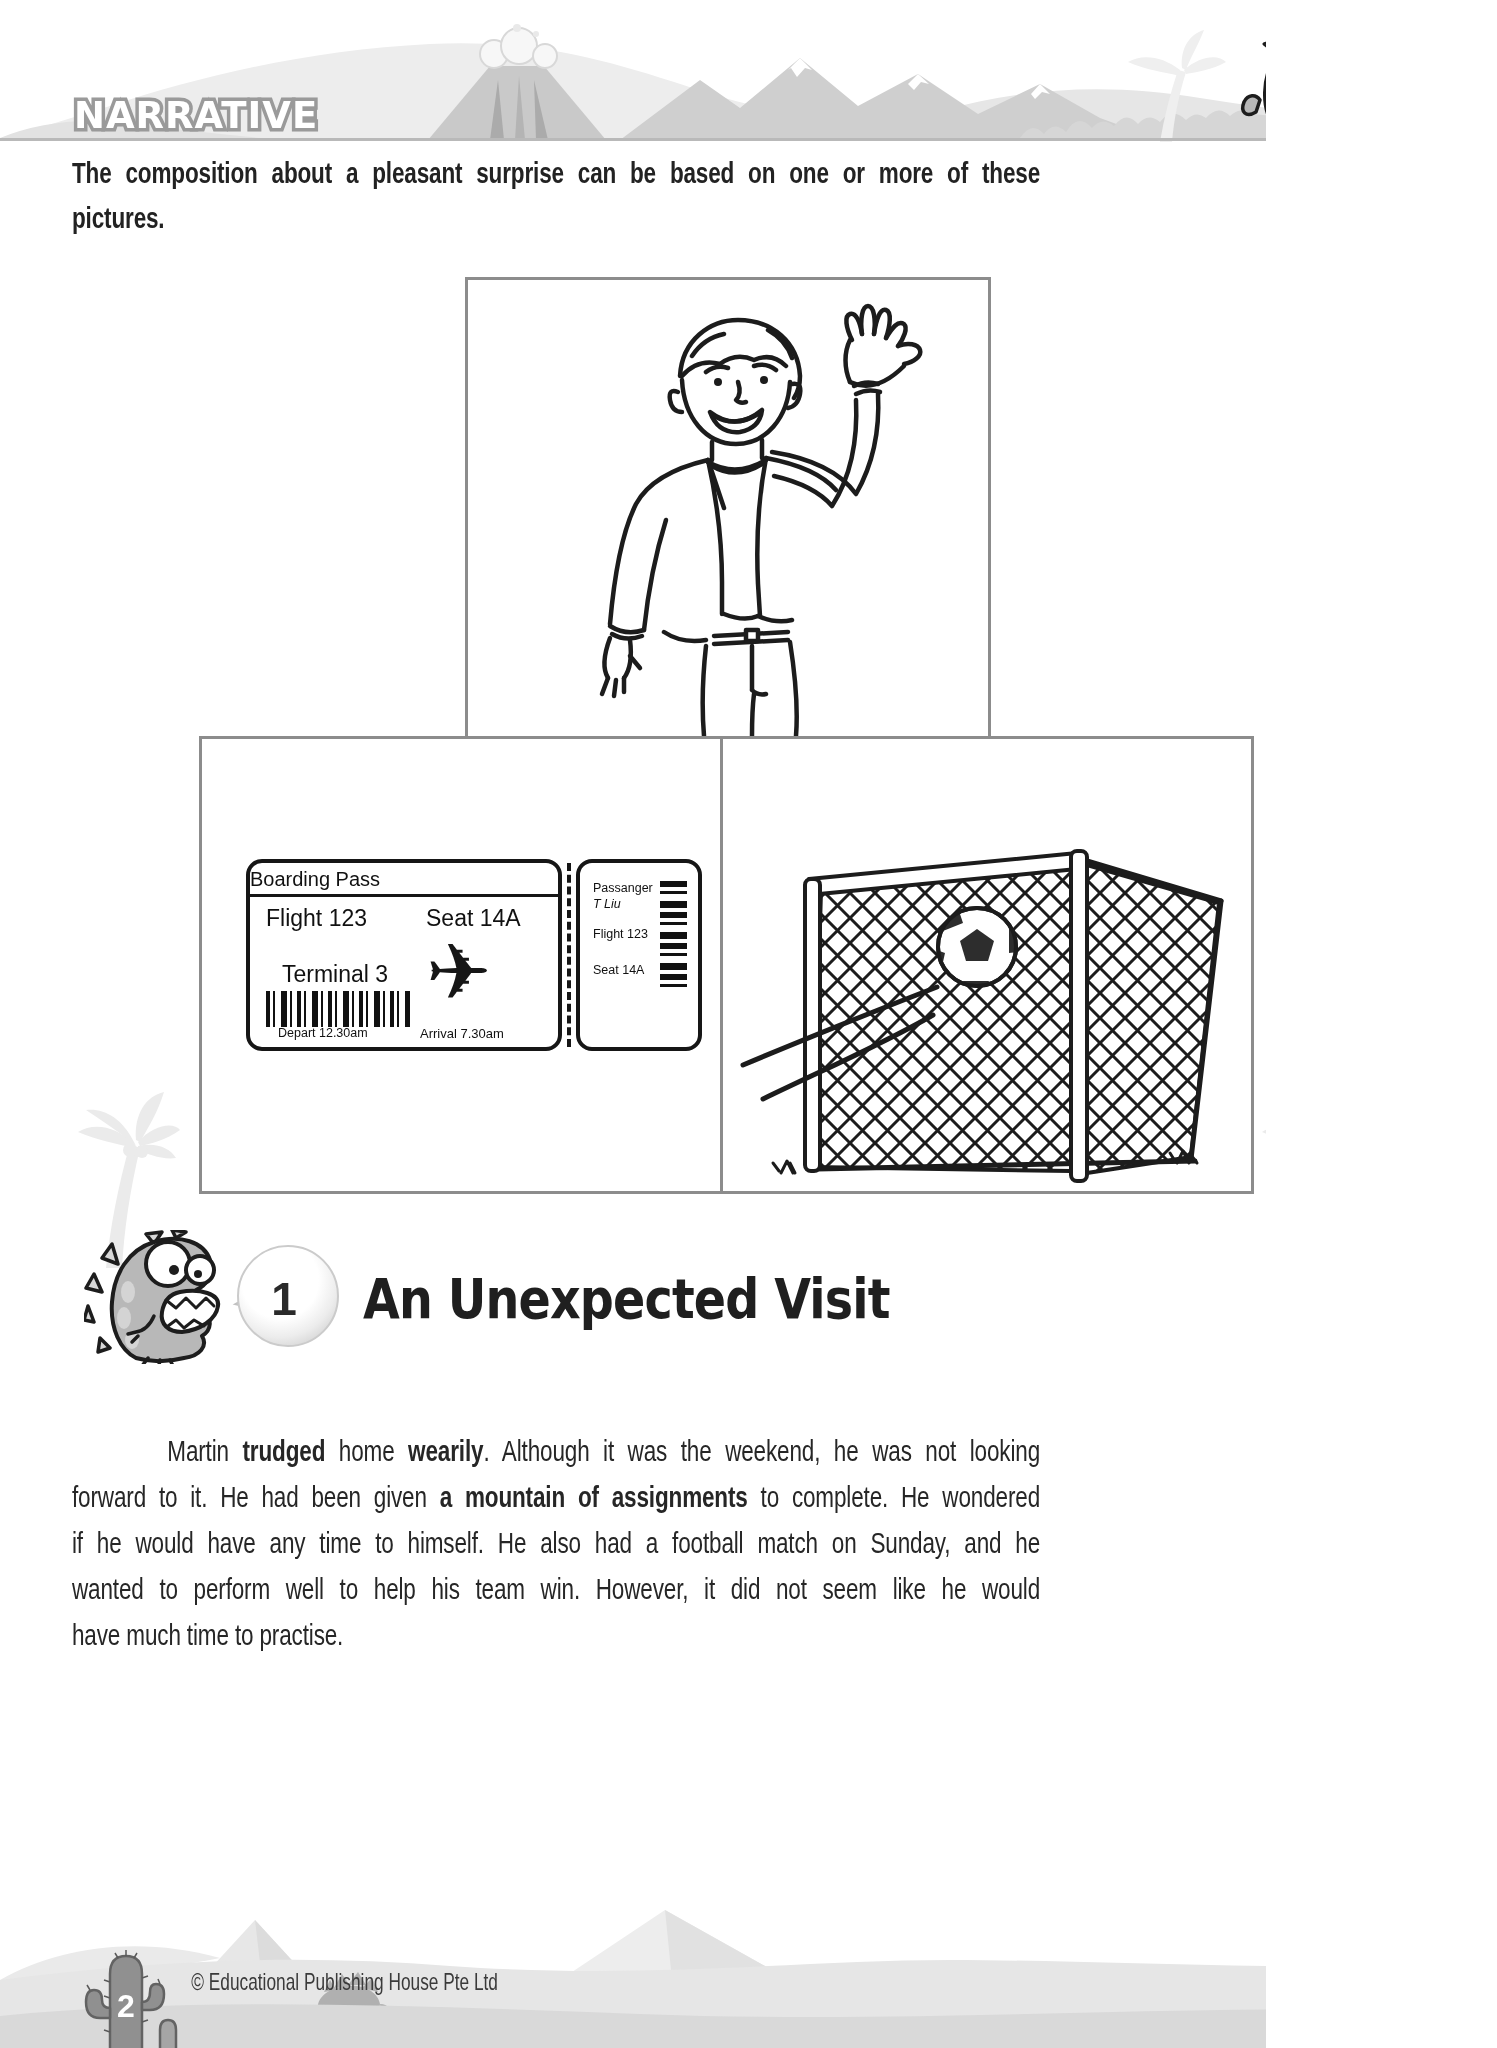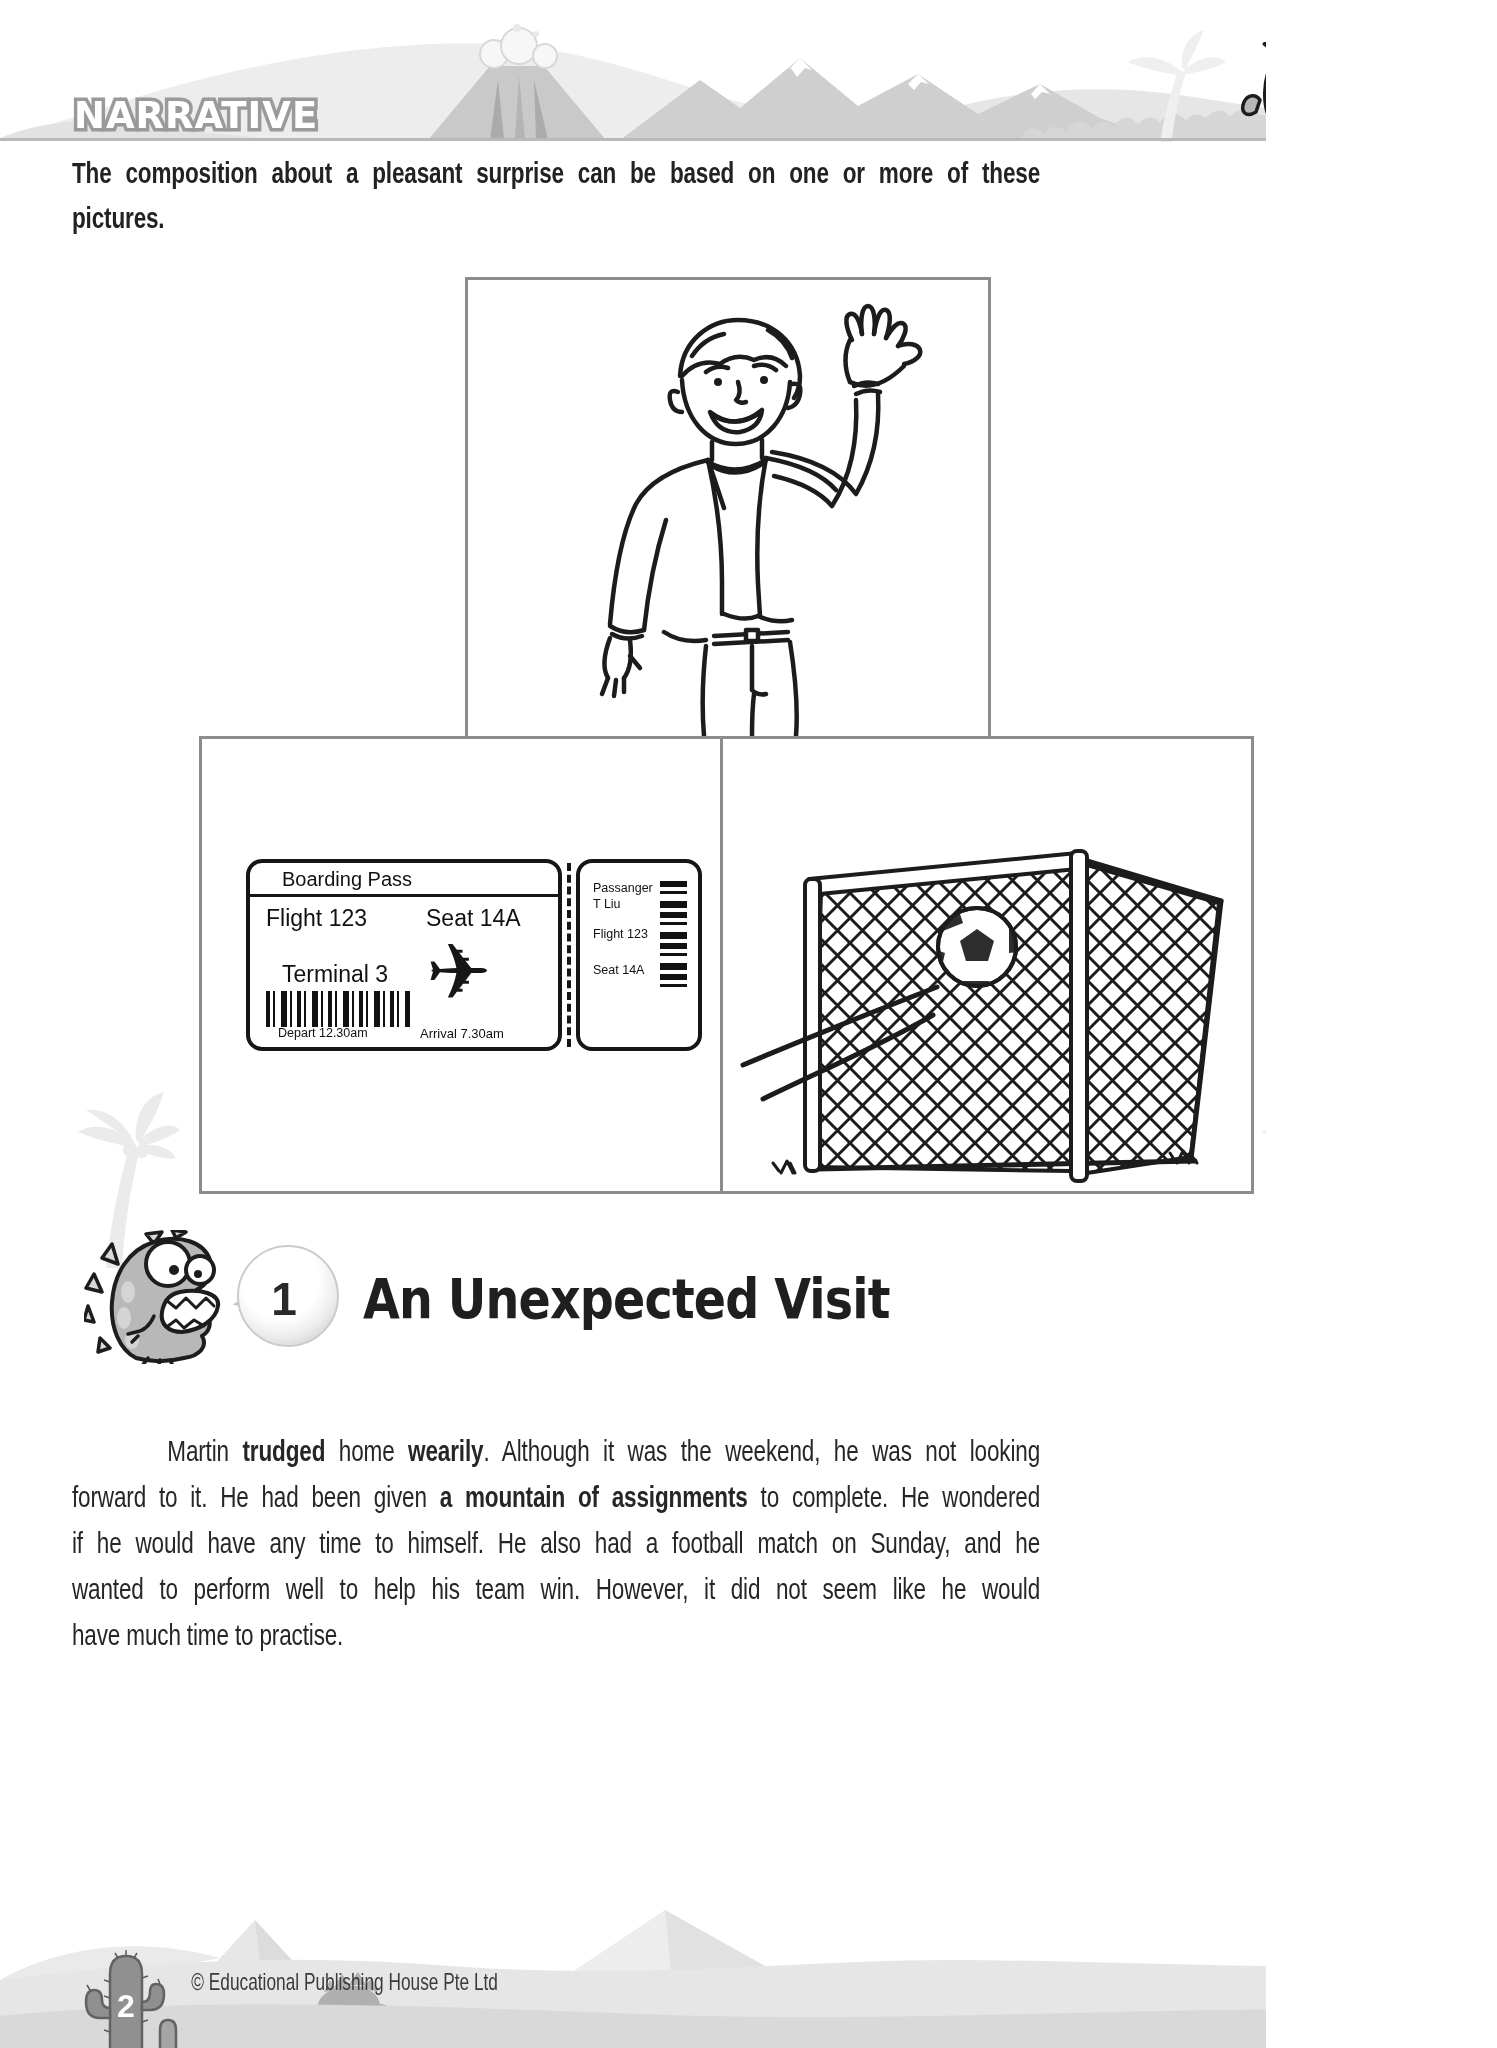--- a/index.html
+++ b/index.html
@@ -18,21 +18,21 @@
   .indent{text-indent:127px;}
   .b{font-weight:bold;}
   
   .pbox{position:absolute;background:#fff;border:3px solid #8c8c8c;}
   #box-man{left:465px;top:277px;width:520px;height:456px;z-index:2;}
   #box-pass{left:199px;top:736px;width:521px;height:452px;}
   #box-goal{left:720px;top:736px;width:528px;height:452px;}
   
   #pass{left:44px;top:120px;display:flex;align-items:stretch;}
   .pass-main{width:308px;height:184px;background:#fff;border:4px solid #161616;border-radius:16px;position:relative;}
-  .pass-title{font-size:20px;padding:5px 0 3px 32px;color:#111;}
+  .pass-title{font-size:20px;padding:5px 0 3px 0;color:#111;}
   .pass-rule{height:0;border-bottom:3px solid #161616;}
   .pt{position:absolute;color:#111;}
   .perf{width:0;border-left:4px dashed #161616;margin:4px 5px;}
   .pass-stub{width:118px;height:184px;background:#fff;border:4px solid #161616;border-radius:16px;position:relative;}
   .stub-t{position:absolute;font-size:12.5px;color:#111;left:13px;}
   .barcode-h{position:absolute;left:16px;top:128px;width:144px;height:36px;
      background:repeating-linear-gradient(90deg,#111 0 4px,#fff 4px 7px,#111 7px 9px,#fff 9px 15px,#111 15px 21px,#fff 21px 24px,#111 24px 26px,#fff 26px 31px);}
   .barcode-v{position:absolute;right:11px;top:18px;width:27px;height:112px;
      background:repeating-linear-gradient(180deg,#111 0 6px,#fff 6px 10px,#111 10px 13px,#fff 13px 20px,#111 20px 27px,#fff 27px 31px);}
   .plane{position:absolute;left:176px;top:64px;font-size:78px;color:#161616;
@@ -178,21 +178,21 @@
         <div class="pt" style="left:176px;top:42px;font-size:23px;">Seat 14A</div>
         <div class="pt" style="left:16px;top:98px;font-size:23px;margin-left:16px;">Terminal 3</div>
         <div class="barcode-h"></div>
         <div class="plane">✈</div>
         <div class="pt" style="left:16px;top:163px;font-size:12.5px;margin-left:12px;">Depart 12.30am</div>
         <div class="pt" style="left:170px;top:163px;font-size:13px;">Arrival 7.30am</div>
       </div>
       <div class="perf"></div>
       <div class="pass-stub">
         <div class="stub-t" style="top:18px;text-align:center;">Passanger</div>
-        <div class="stub-t" style="top:34px;">T Liu</div>
+        <div class="stub-t" style="top:34px;font-style:italic;">T Liu</div>
         <div class="stub-t" style="top:64px;">Flight 123</div>
         <div class="stub-t" style="top:100px;">Seat 14A</div>
         <div class="barcode-v"></div>
       </div>
     </div>
   </div>
 
   <div id="box-goal" class="pbox">
     <svg style="margin:4px 0 0 2px;" width="520" height="440" viewBox="0 0 520 440">
       <defs>

